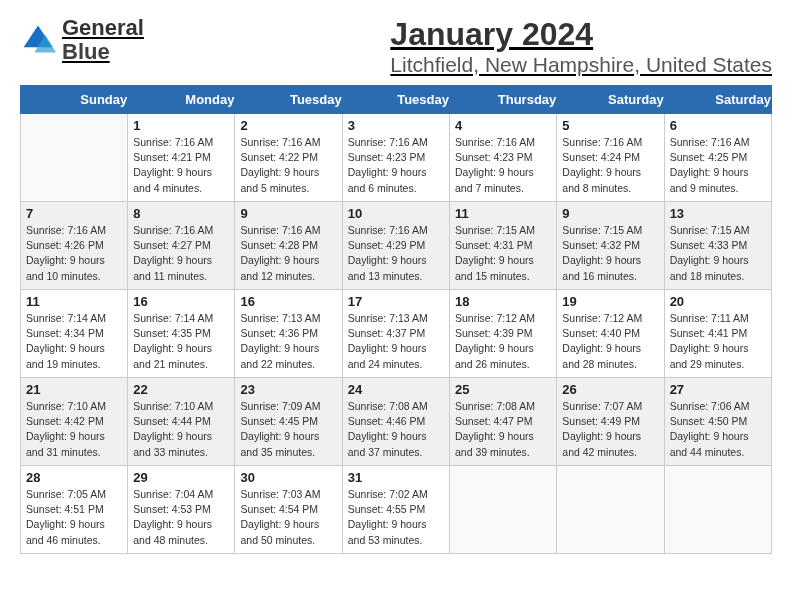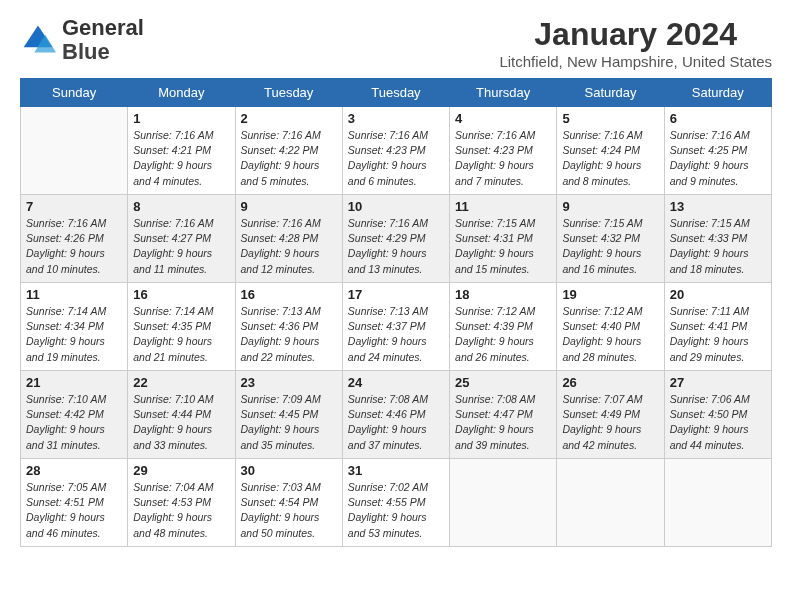--- a/index.html
+++ b/index.html
@@ -8,61 +8,62 @@
       background: #fff;
       width: 792px;
       min-height: 612px;
       padding: 16px 20px;
     }
     .header {
       display: flex;
       justify-content: space-between;
       align-items: flex-start;
       margin-bottom: 8px;
+      text-decoration: underline;
     }
     .logo {
       display: flex;
       align-items: center;
       gap: 6px;
     }
     .logo-text {
       font-size: 22px;
       font-weight: bold;
       line-height: 1.1;
     }
     .logo-general { color: #333; }
     .logo-blue { color: #404040; }
     .logo-icon {
       width: 36px;
       height: 36px;
     }
     .title-block {
-      text-align: center;
+      text-align: left;
     }
     .month-title {
       font-size: 32px;
       font-weight: bold;
       color: #333;
     }
     .location {
-      font-size: 15px;
+      font-size: 21px;
       color: #555;
     }
     .calendar {
       width: 100%;
       border-collapse: collapse;
       font-size: 11px;
     }
     .calendar th {
       background: #2b6cb0;
       color: #fff;
       padding: 6px 0;
-      text-align: center;
+      text-align: right;
       font-size: 13px;
-      font-weight: normal;
+      font-weight: bold;
       border: 1px solid #2b6cb0;
     }
     .calendar td {
       border: 1px solid #ccc;
       vertical-align: top;
       padding: 4px 5px;
       height: 88px;
       width: 108px;
     }
     .calendar td.empty {
@@ -71,21 +72,20 @@
     .day-num {
       font-size: 13px;
       font-weight: bold;
       color: #222;
       margin-bottom: 2px;
     }
     .day-info {
       font-size: 10.5px;
       color: #333;
       line-height: 1.45;
-      font-style: italic;
     }
     .row-shaded td {
       background: #f0f0f0;
     }
     .row-white td {
       background: #fff;
     }
   </style>
 </head>
 <body>

